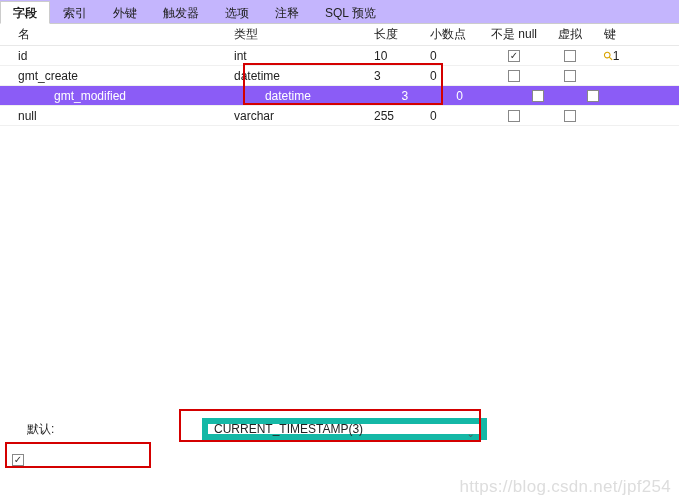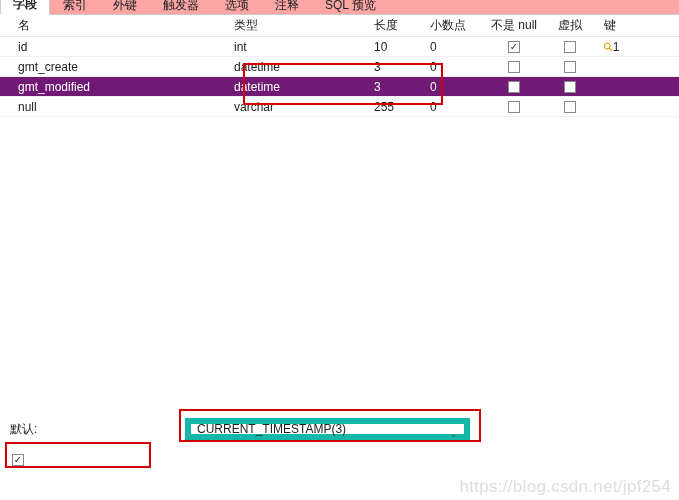--- a/index.html
+++ b/index.html
@@ -8,23 +8,23 @@
       font-size: 12px;
       background: #fff;
       width: 679px;
       height: 500px;
       position: relative;
       color: #222;
     }
     .tabs {
       display: flex;
       border-bottom: 1px solid #ccc;
-      background: #fca5a5;
-      height: 15px;
-      align-items: flex-end;
+      background: #c4b5fd;
+      height: 24px;
+      align-items: flex-start;
     }
     .tab {
       padding: 4px 12px 3px 12px;
       border: 1px solid transparent;
       border-bottom: none;
       cursor: pointer;
       line-height: 14px;
       position: relative;
       bottom: -1px;
     }
@@ -48,22 +48,23 @@
       height: 22px;
     }
     .col-name   { width: 234px; padding-left: 18px; }
     .col-type   { width: 140px; }
     .col-length { width: 56px; }
     .col-decimal{ width: 56px; }
     .col-notnull{ width: 56px; text-align: center; }
     .col-virtual{ width: 56px; text-align: center; }
     .col-key    { width: 60px; text-align: left; padding-left: 6px; }
     .grid-row.selected {
-      background: #701a75;
+      background: #8b5cf6;
       color: #fff;
+      padding-left: 36px;
     }
     .grid-row.selected .col-notnull, 
     .grid-row.selected .col-virtual {
       color: #fff;
     }
     .grid-body .grid-row { position: relative; }
     .checkbox {
       display: inline-block;
       width: 12px;
       height: 12px;
@@ -95,21 +96,21 @@
       pointer-events: none;
     }
     .bottom-panel {
       position: absolute;
       left: 0; right: 0;
       top: 415px;
     }
     .default-row {
       display: flex;
       align-items: center;
-      padding: 3px 10px 6px 10px;
+      padding: 3px 10px 6px 27px;
     }
     .default-label { width: 175px; }
     .default-combo {
       width: 285px;
       height: 22px;
       border: 6px solid #14b8a6;
       padding: 2px 20px 2px 6px;
       position: relative;
       background: #fff;
       display: flex;

